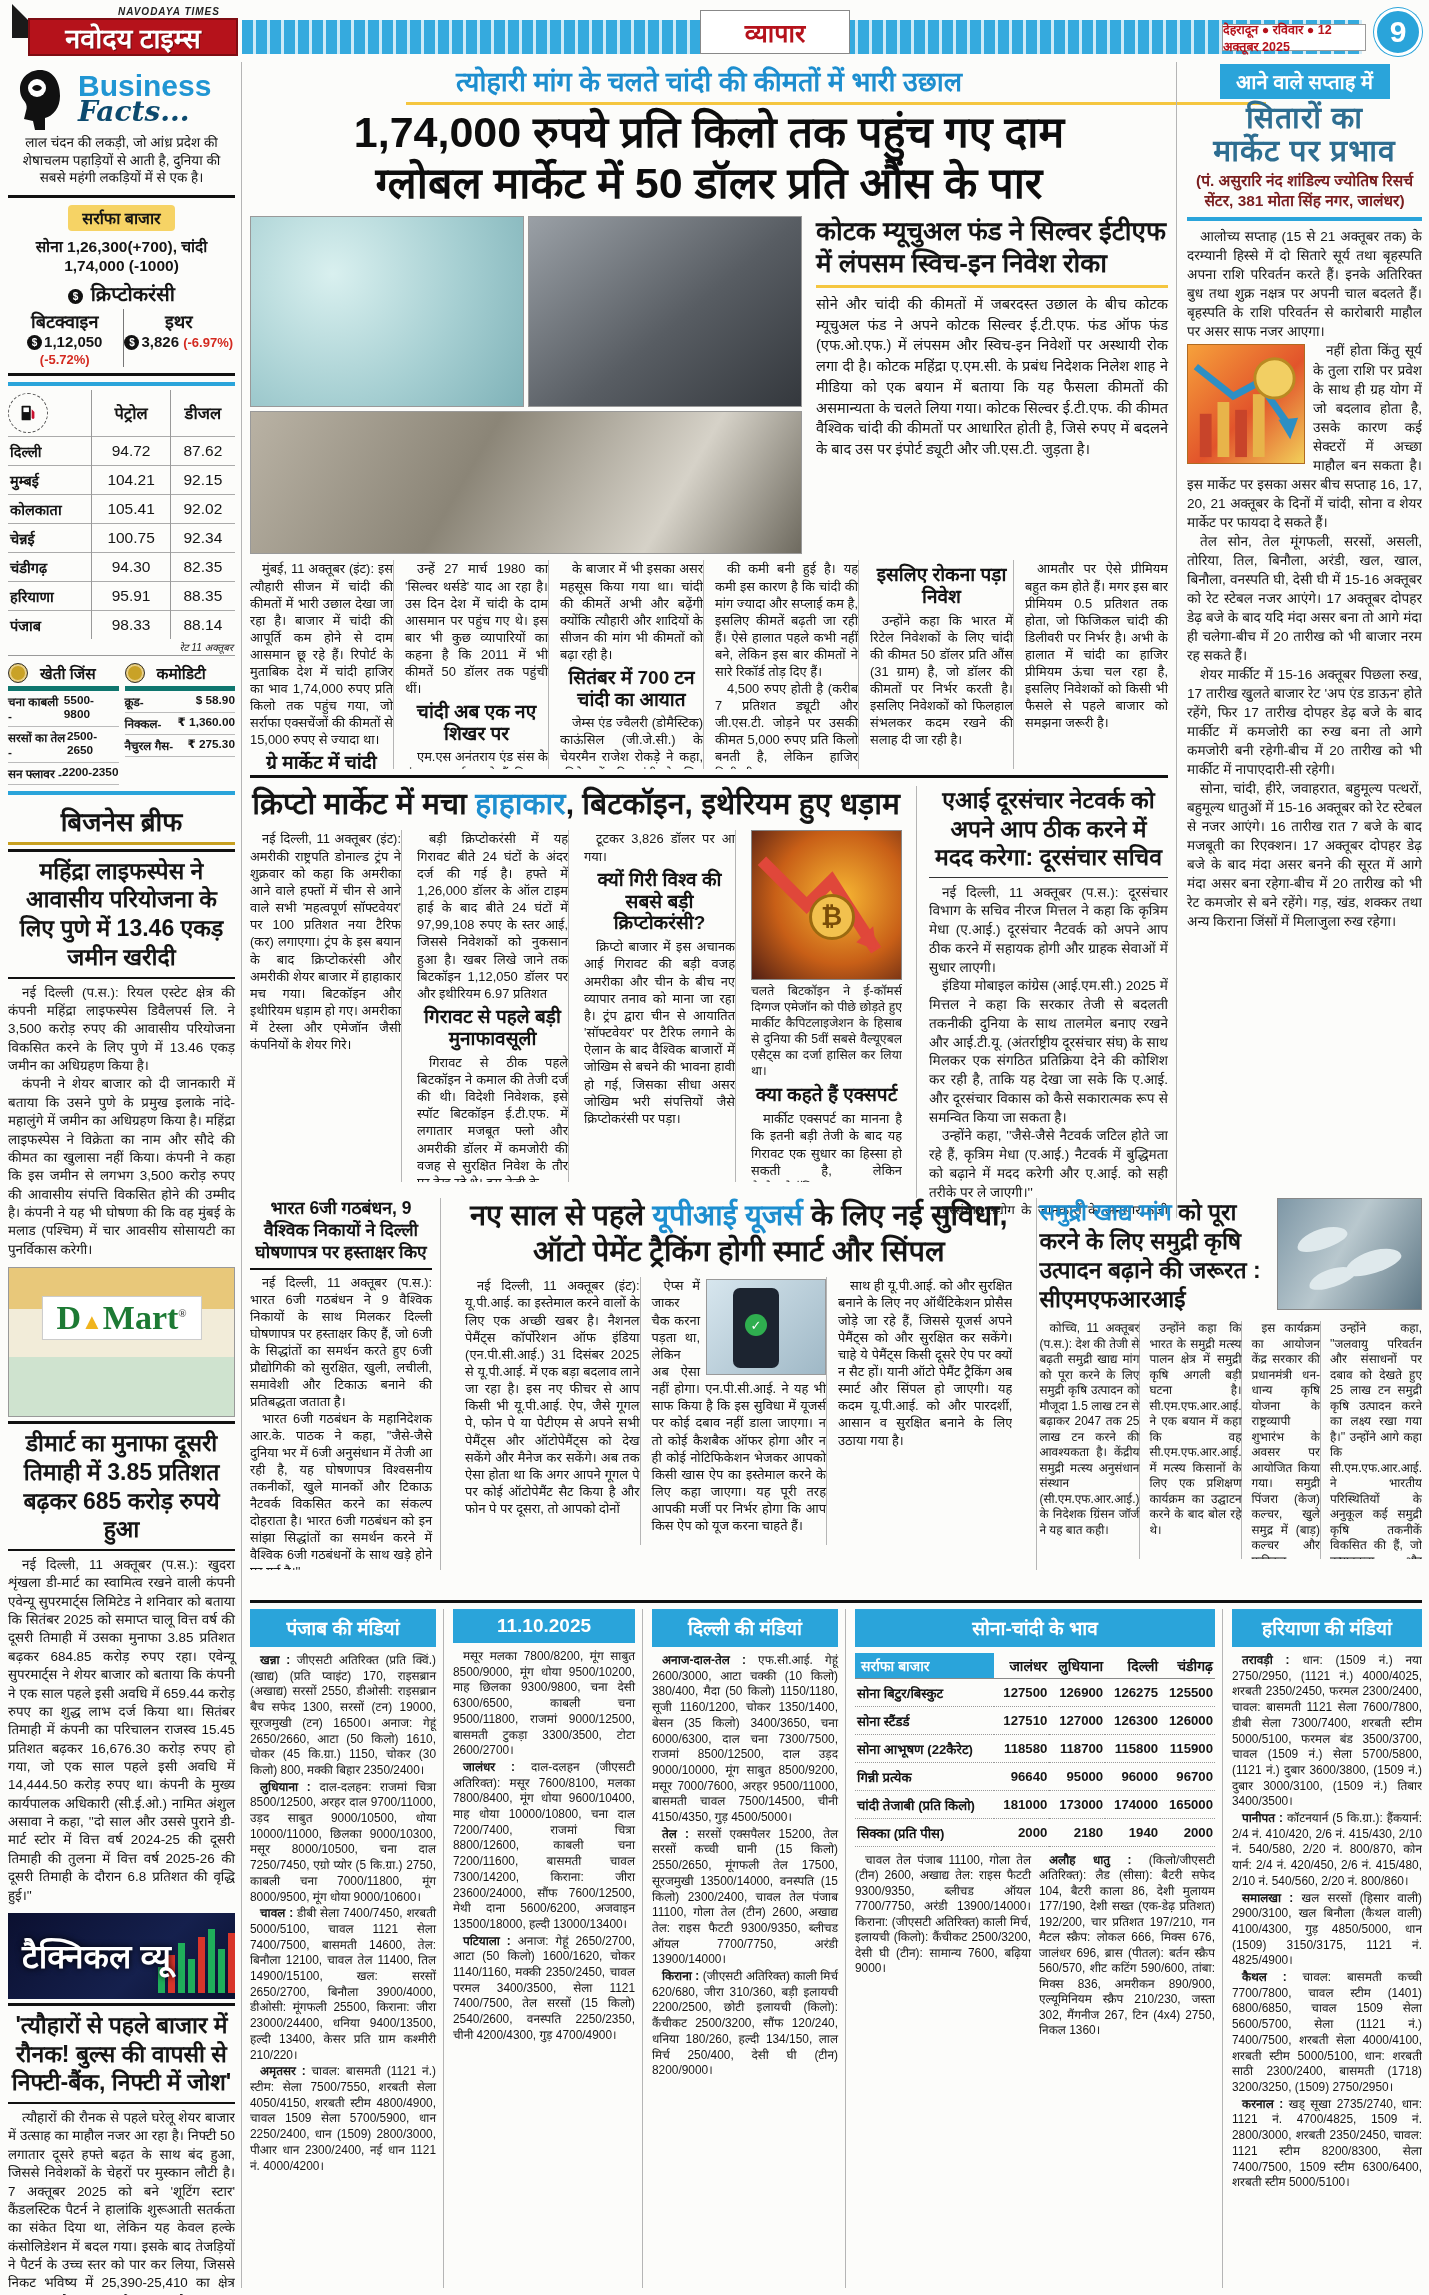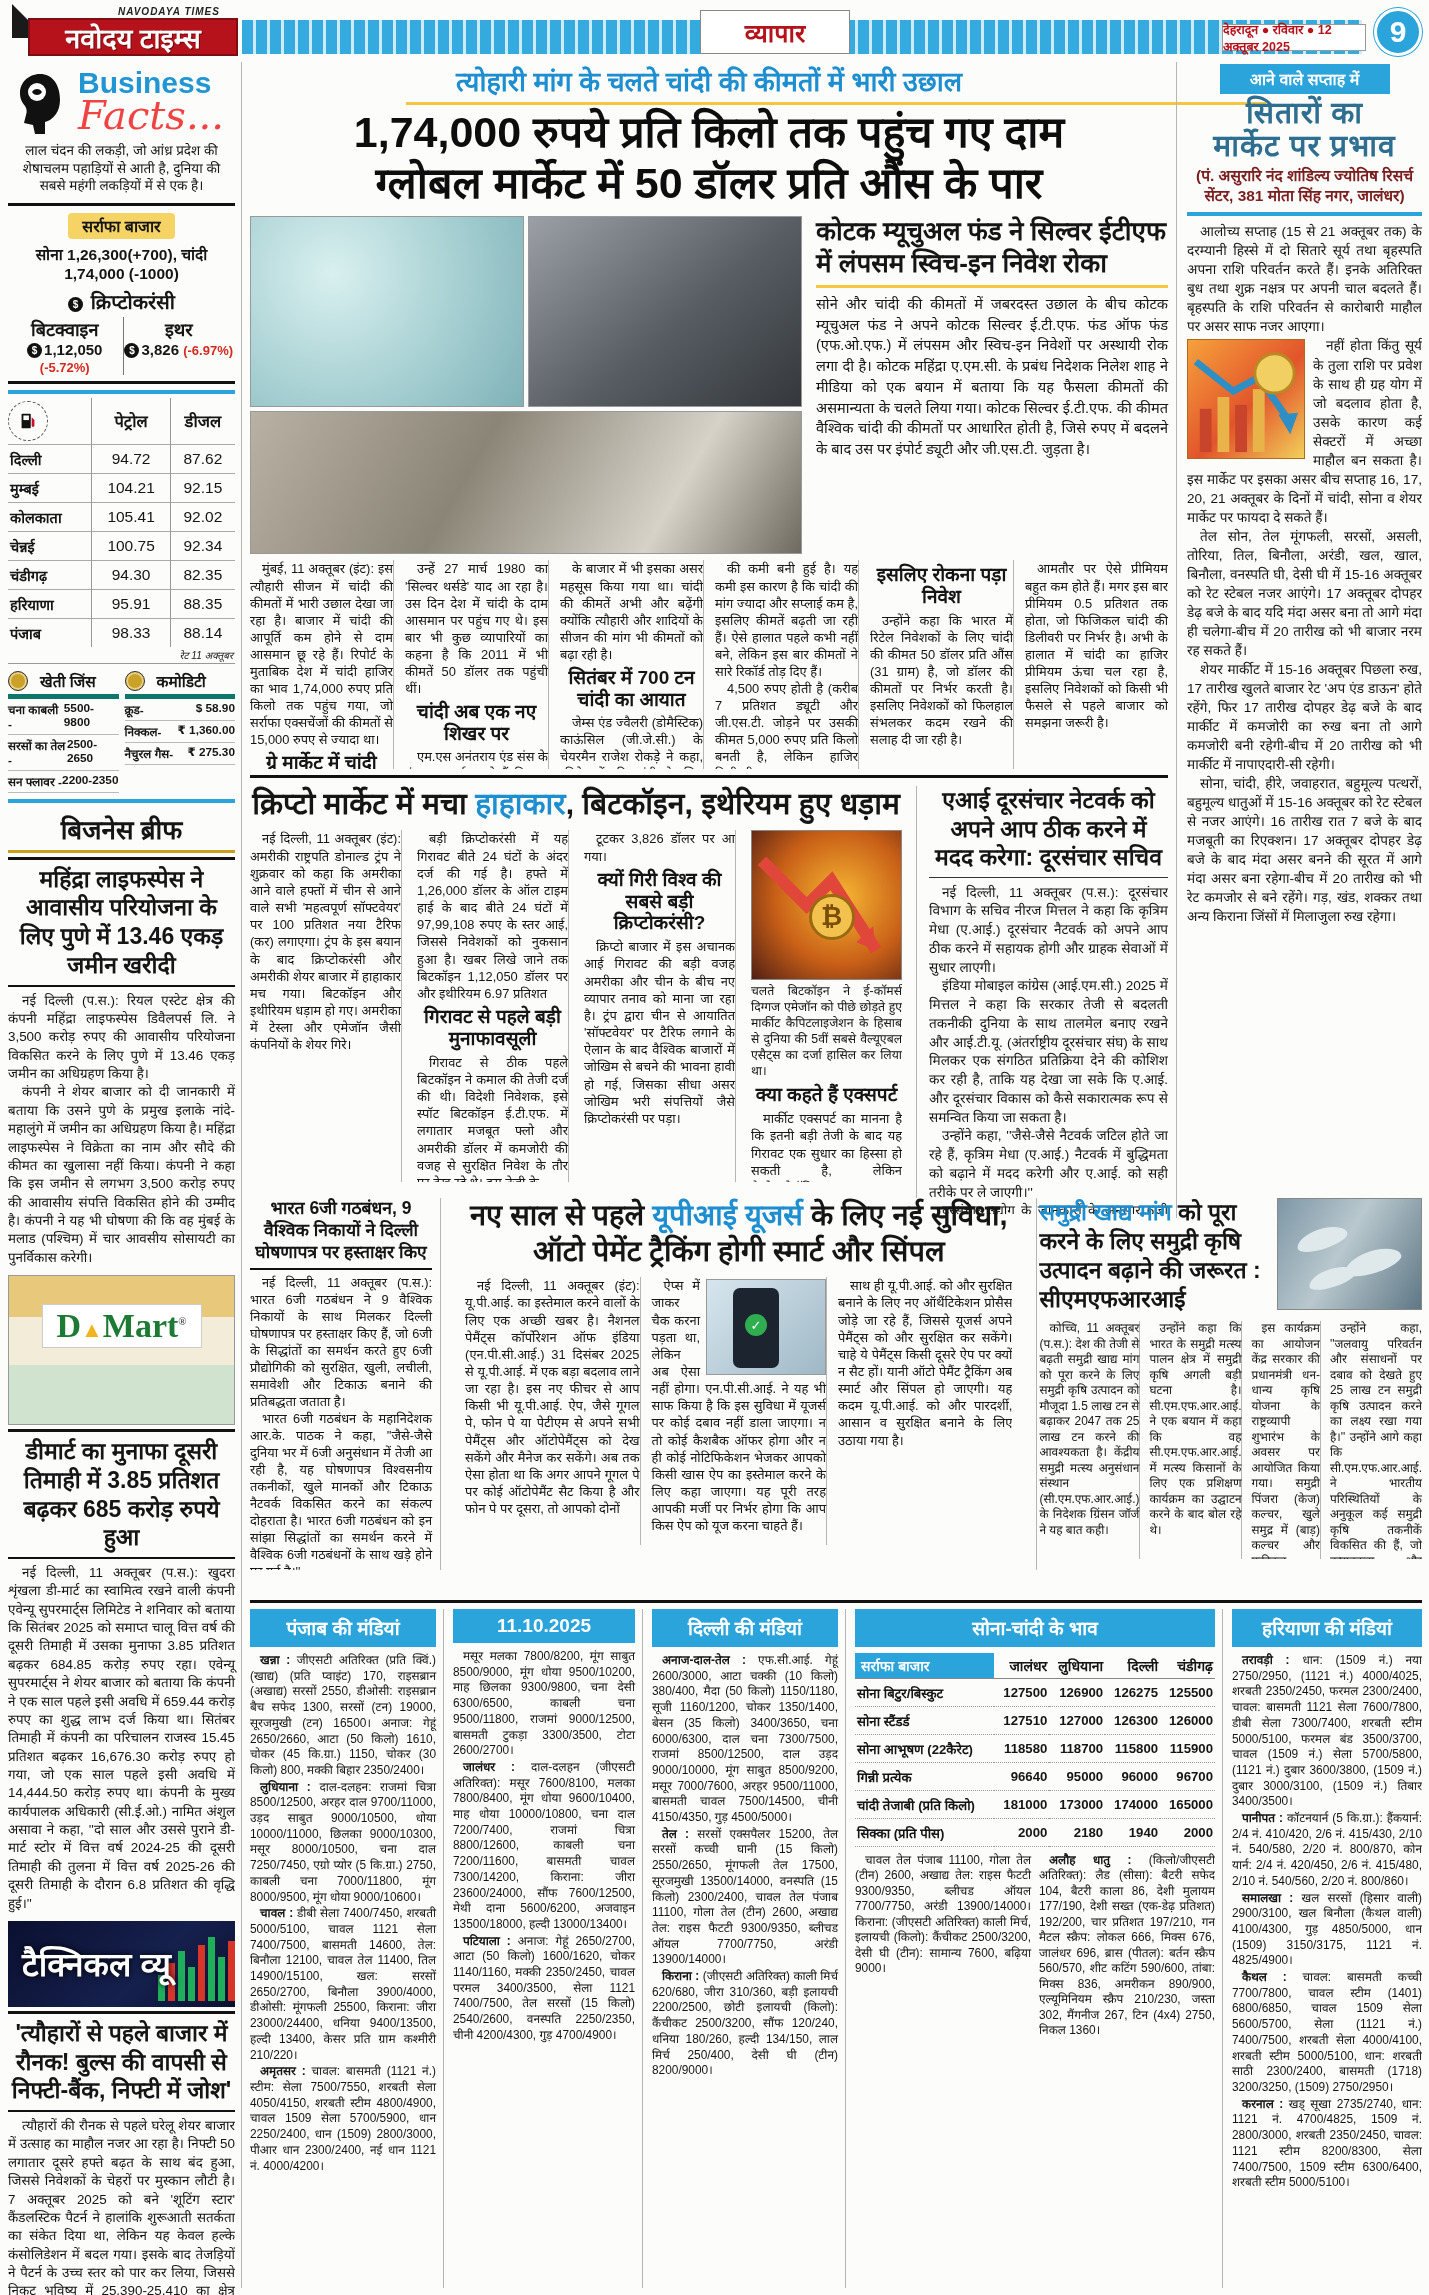--- a/index.html
+++ b/index.html
@@ -24,21 +24,21 @@
           display:flex;align-items:center;justify-content:center;font-size:30px;font-weight:bold;border:3px solid #fff;box-shadow:0 0 0 1px #2aa4da}
   .vline{border-right:1px solid #b5b5b5}
   p.body{font-size:13.4px;line-height:1.37;text-align:justify;text-indent:14px}
   p.nob{text-indent:0}
   
   .left-rail{position:absolute;left:8px;top:62px;width:234px;height:2226px;padding-right:6px;border-right:1px solid #b5b5b5}
   .facts{padding:4px 2px 8px 2px;border-bottom:3px solid #111}
   .facts-head{display:flex;align-items:center;gap:4px}
   .brain{width:64px;height:64px;flex:0 0 auto}
   .facts-t1{color:#2196d3;font-size:30px;font-weight:bold}
-  .facts-t2{color:#ef4444;font-size:40px;font-weight:normal;font-style:italic;font-family:"DejaVu Serif",serif;margin-top:-8px}
+  .facts-t2{color:#0c4a6e;font-size:28px;font-weight:bold;font-style:italic;font-family:"DejaVu Serif",serif;margin-top:-8px}
   .facts-txt{font-size:13.5px;text-align:center;line-height:1.3;margin-top:4px}
   .sarrafa{padding:7px 0 6px 0;border-bottom:3px solid #111;text-align:center}
   .badge-y{display:inline-block;background:#f6d365;border-radius:4px;font-size:16px;font-weight:bold;padding:2px 14px}
   .sarrafa-line{font-size:15.5px;font-weight:bold;margin-top:4px}
   .crypto-t{font-size:20px;font-weight:bold;margin-top:5px}
   .coin-row{display:flex;justify-content:space-around;margin-top:2px}
   .coin{width:49%}
   .coin+.coin{border-left:1px solid #777}
   .coin-name{font-size:18px;font-weight:bold}
   .coin-val{font-size:15px;font-weight:bold}
@@ -121,21 +121,21 @@
   .sea{flex:1;border-left:1px solid #b5b5b5;padding-left:2px}
   .sea-head{display:flex;gap:8px}
   .sea-h{width:230px;font-size:23px;font-weight:bold;line-height:1.25}
   .sea-img{flex:1;height:112px;background:linear-gradient(120deg,#7e97a6,#b9c8ce 45%,#5f7886);border:1px solid #888;position:relative}
   .fish{position:absolute;background:#dfe9ec;border-radius:50% 50% 50% 50%/60% 60% 40% 40%;transform:rotate(-18deg)}
   .sea-cols{display:flex;gap:9px;margin-top:8px;height:238px;overflow:hidden}
   .seacol{flex:1}
   .seacol p{font-size:11.9px;line-height:1.3;text-align:justify;text-indent:10px}
   
   .astro{position:absolute;left:1176px;top:62px;width:246px;height:1156px;padding-left:10px;border-left:1px solid #b5b5b5;overflow:hidden}
-  .astro-badge{display:block;width:170px;margin:2px auto;background:#2aa4da;color:#fff;text-align:center;font-size:16px;font-weight:bold;padding:4px 0}
+  .astro-badge{display:block;width:170px;margin:2px auto;background:#2aa4da;color:#fff;text-align:center;font-size:20px;font-weight:bold;padding:4px 0}
   .astro-title{text-align:center;font-size:30px;font-weight:bold;color:#2e6e91;line-height:1.1;margin-top:2px;letter-spacing:1px}
   .astro-attr{text-align:center;font-size:15.5px;font-weight:bold;color:#7a1f1f;line-height:1.3;margin-top:4px}
   .astro-rule{height:4px;background:#2aa4da;margin:6px 0}
   .astro p{font-size:13.6px;line-height:1.4;text-align:justify;text-indent:13px}
   .astro-img{float:left;width:118px;height:120px;margin:3px 8px 3px 0;background:linear-gradient(135deg,#f6a13b,#e2542b 55%,#f2d05a);position:relative;border:1px solid #b06a20}
   .astro-arrow{position:absolute;inset:0}
   
   .mandis{position:absolute;left:250px;top:1600px;width:1172px;height:688px;border-top:3px solid #111;padding-top:6px}
   .mband{display:flex;gap:9px;height:100%}
   .mcol{overflow:hidden}

